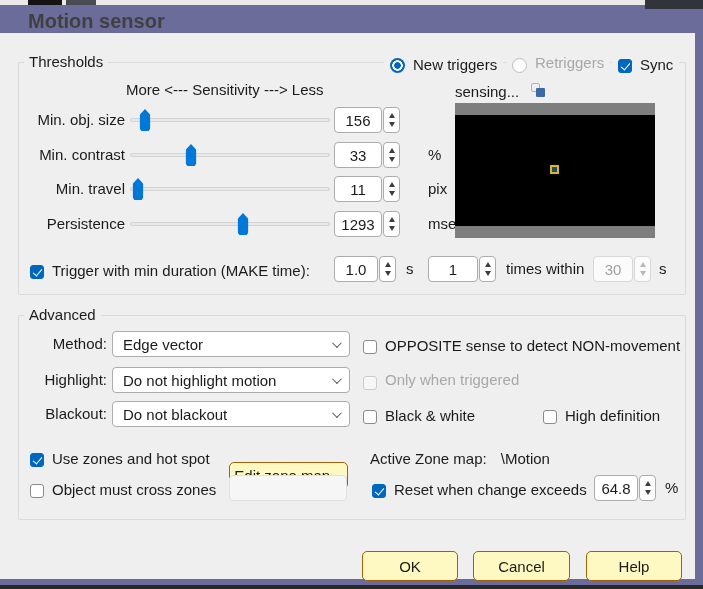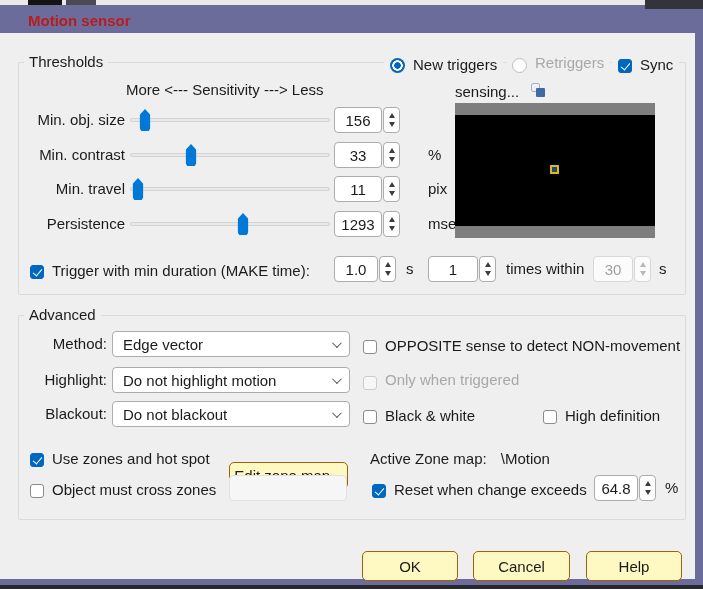--- a/index.html
+++ b/index.html
@@ -3,21 +3,21 @@
 <meta charset="utf-8">
 <style>
   * { margin:0; padding:0; box-sizing:border-box; }
   html,body { width:703px; height:589px; overflow:hidden; }
   body { font-family:"Liberation Sans", sans-serif; font-size:15px; color:#1b1b1b; }
 
   .screen { position:relative; width:703px; height:589px; background:#e9e9e9; }
   .frag { position:absolute; }
   .frame { position:absolute; left:0; top:5px; width:703px; height:580px; background:#6c6c9b; }
   .titlebar-text { position:absolute; left:28px; top:9px; height:24px; line-height:24px;
-                   color:#b91c1c; font-weight:600; font-size:15px;text-align:center; }
+                   color:#404040; font-weight:600; font-size:20px;text-align:center; }
   .bottom-dark { position:absolute; left:0; top:585px; width:703px; height:4px; background:#26262b; }
 
   .dialog-body { position:absolute; left:0; top:33px; width:695px; height:546px; background:#f0efef; }
 
   .group { position:absolute; border:1px solid #dbdbdb; border-radius:2px; }
   .group-label { position:absolute; background:#f0efef; padding:0 5px; z-index:2; line-height:18px; }
 
   .lbl { position:absolute; line-height:20px; white-space:nowrap; }
   .lbl.right { text-align:right; }
   .lbl.dim { color:#a8a8a8; }

